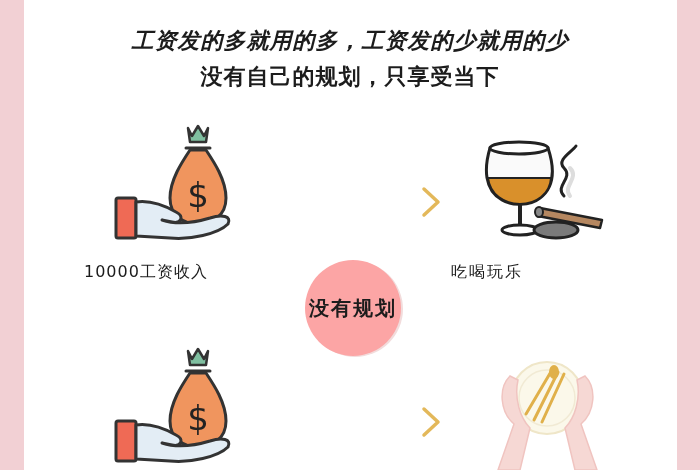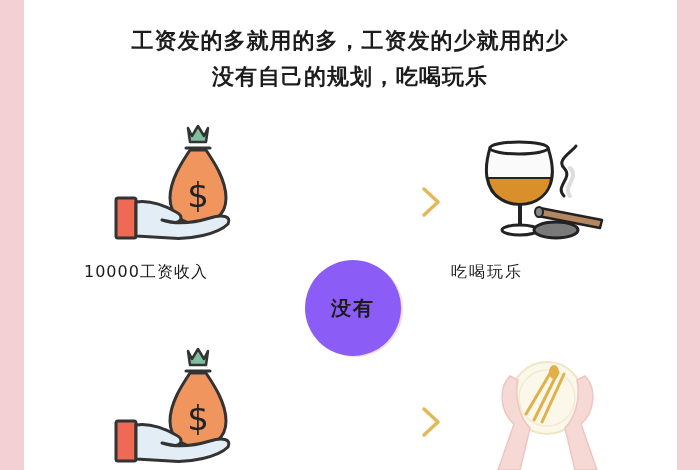--- a/index.html
+++ b/index.html
@@ -16,56 +16,56 @@
   .border-left, .border-right {
     position: absolute; top: 0; height: 470px; background: #f2d0d4;
   }
   .border-left { left: 0; width: 24px; }
   .border-right { left: 677px; width: 23px; }
 
   .headline {
     position: absolute; left: 0; width: 700px; text-align: center;
     font-size: 22px; font-weight: bold; color: #1c1c1c; letter-spacing: 1px;
   }
-  .h1 { top: 26px; }
+  .h1 { top: 26px; font-style: italic; }
   .h2 { top: 62px; }
 
   .caption {
     position: absolute; font-size: 16px; color: #1c1c1c; white-space: nowrap;
   }
   .cap-income { left: 84px; top: 262px; letter-spacing: 1px; }
   .cap-spend { left: 451px; top: 262px; letter-spacing: 2px; }
 
   .icon { position: absolute; }
   .income-1 { left: 110px; top: 120px; }
   .income-2 { left: 110px; top: 343px; }
   .spend-1 { left: 478px; top: 138px; }
   .spend-2 { left: 490px; top: 358px; }
 
   .arrow { position: absolute; }
   .arrow-1 { left: 284px; top: 186px; }
   .arrow-2 { left: 284px; top: 406px; }
 
   .badge {
     position: absolute; left: 305px; top: 260px; width: 96px; height: 96px;
-    border-radius: 50%; background: #8b5cf6;
+    border-radius: 50%; background: #fca5a5;
     box-shadow: 2px 1px 0 0 #f2dcdc;
     display: flex; flex-direction: row; align-items: center; justify-content: center;
     font-size: 20px; font-weight: bold; color: #1c1c1c; line-height: 30px; letter-spacing: 2px;
   }
 </style>
 </head>
 <body>
 
 <div class="border-left"></div>
 <div class="page"></div>
 <div class="border-right"></div>
 
 <div class="headline h1">工资发的多就用的多，工资发的少就用的少</div>
-<div class="headline h2">没有自己的规划，吃喝玩乐</div>
+<div class="headline h2">没有自己的规划，只享受当下</div>
 
 <svg class="icon income-1" width="130" height="125" viewBox="0 0 130 125">
 
   <path d="M78 8 L82 16 L88 6 L94 16 L98 8 L96 22 L80 22 Z" fill="#7fbfa0" stroke="#333" stroke-width="2.5" stroke-linejoin="round"></path>
   <line x1="76" y1="28" x2="100" y2="28" stroke="#333" stroke-width="3" stroke-linecap="round"></line>
 
   <path d="M80 30 C72 42, 60 60, 60 78 C60 96, 74 104, 88 104 C102 104, 116 96, 116 78 C116 60, 104 42, 96 30 Z" fill="#f0955e" stroke="#333" stroke-width="3"></path>
   <text x="88" y="87" text-anchor="middle" font-size="34" font-family="DejaVu Sans, sans-serif" fill="#222">$</text>
 
   <rect x="6" y="78" width="20" height="40" rx="2" fill="#ef6a55" stroke="#333" stroke-width="3"></rect>
@@ -103,20 +103,21 @@
   <ellipse cx="78" cy="92" rx="22" ry="8" fill="#7a7a7a" stroke="#222" stroke-width="3"></ellipse>
 
   <path d="M62 70 L124 82 L122 90 L60 78 Z" fill="#b58760" stroke="#222" stroke-width="2.5" stroke-linejoin="round"></path>
   <ellipse cx="61" cy="74" rx="4" ry="5" fill="#888" stroke="#222" stroke-width="2"></ellipse>
 </svg>
 
 <div class="caption cap-spend">吃喝玩乐</div>
 
 <div class="badge">
   <span>没有</span>
+  <span>规划</span>
 </div>
 
 <svg class="icon income-2" width="130" height="125" viewBox="0 0 130 125">
   <path d="M78 8 L82 16 L88 6 L94 16 L98 8 L96 22 L80 22 Z" fill="#7fbfa0" stroke="#333" stroke-width="2.5" stroke-linejoin="round"></path>
   <line x1="76" y1="28" x2="100" y2="28" stroke="#333" stroke-width="3" stroke-linecap="round"></line>
   <path d="M80 30 C72 42, 60 60, 60 78 C60 96, 74 104, 88 104 C102 104, 116 96, 116 78 C116 60, 104 42, 96 30 Z" fill="#f0955e" stroke="#333" stroke-width="3"></path>
   <text x="88" y="87" text-anchor="middle" font-size="34" font-family="DejaVu Sans, sans-serif" fill="#222">$</text>
   <rect x="6" y="78" width="20" height="40" rx="2" fill="#ef6a55" stroke="#333" stroke-width="3"></rect>
   <path d="M26 82 C40 80, 52 84, 66 92 C74 96, 72 104, 62 102 L52 100 C64 104, 80 104, 100 98 C112 94, 122 96, 118 104 C108 114, 80 120, 60 118 L26 116 Z" fill="#e3edf5" stroke="#333" stroke-width="3" stroke-linejoin="round"></path>
 </svg>

